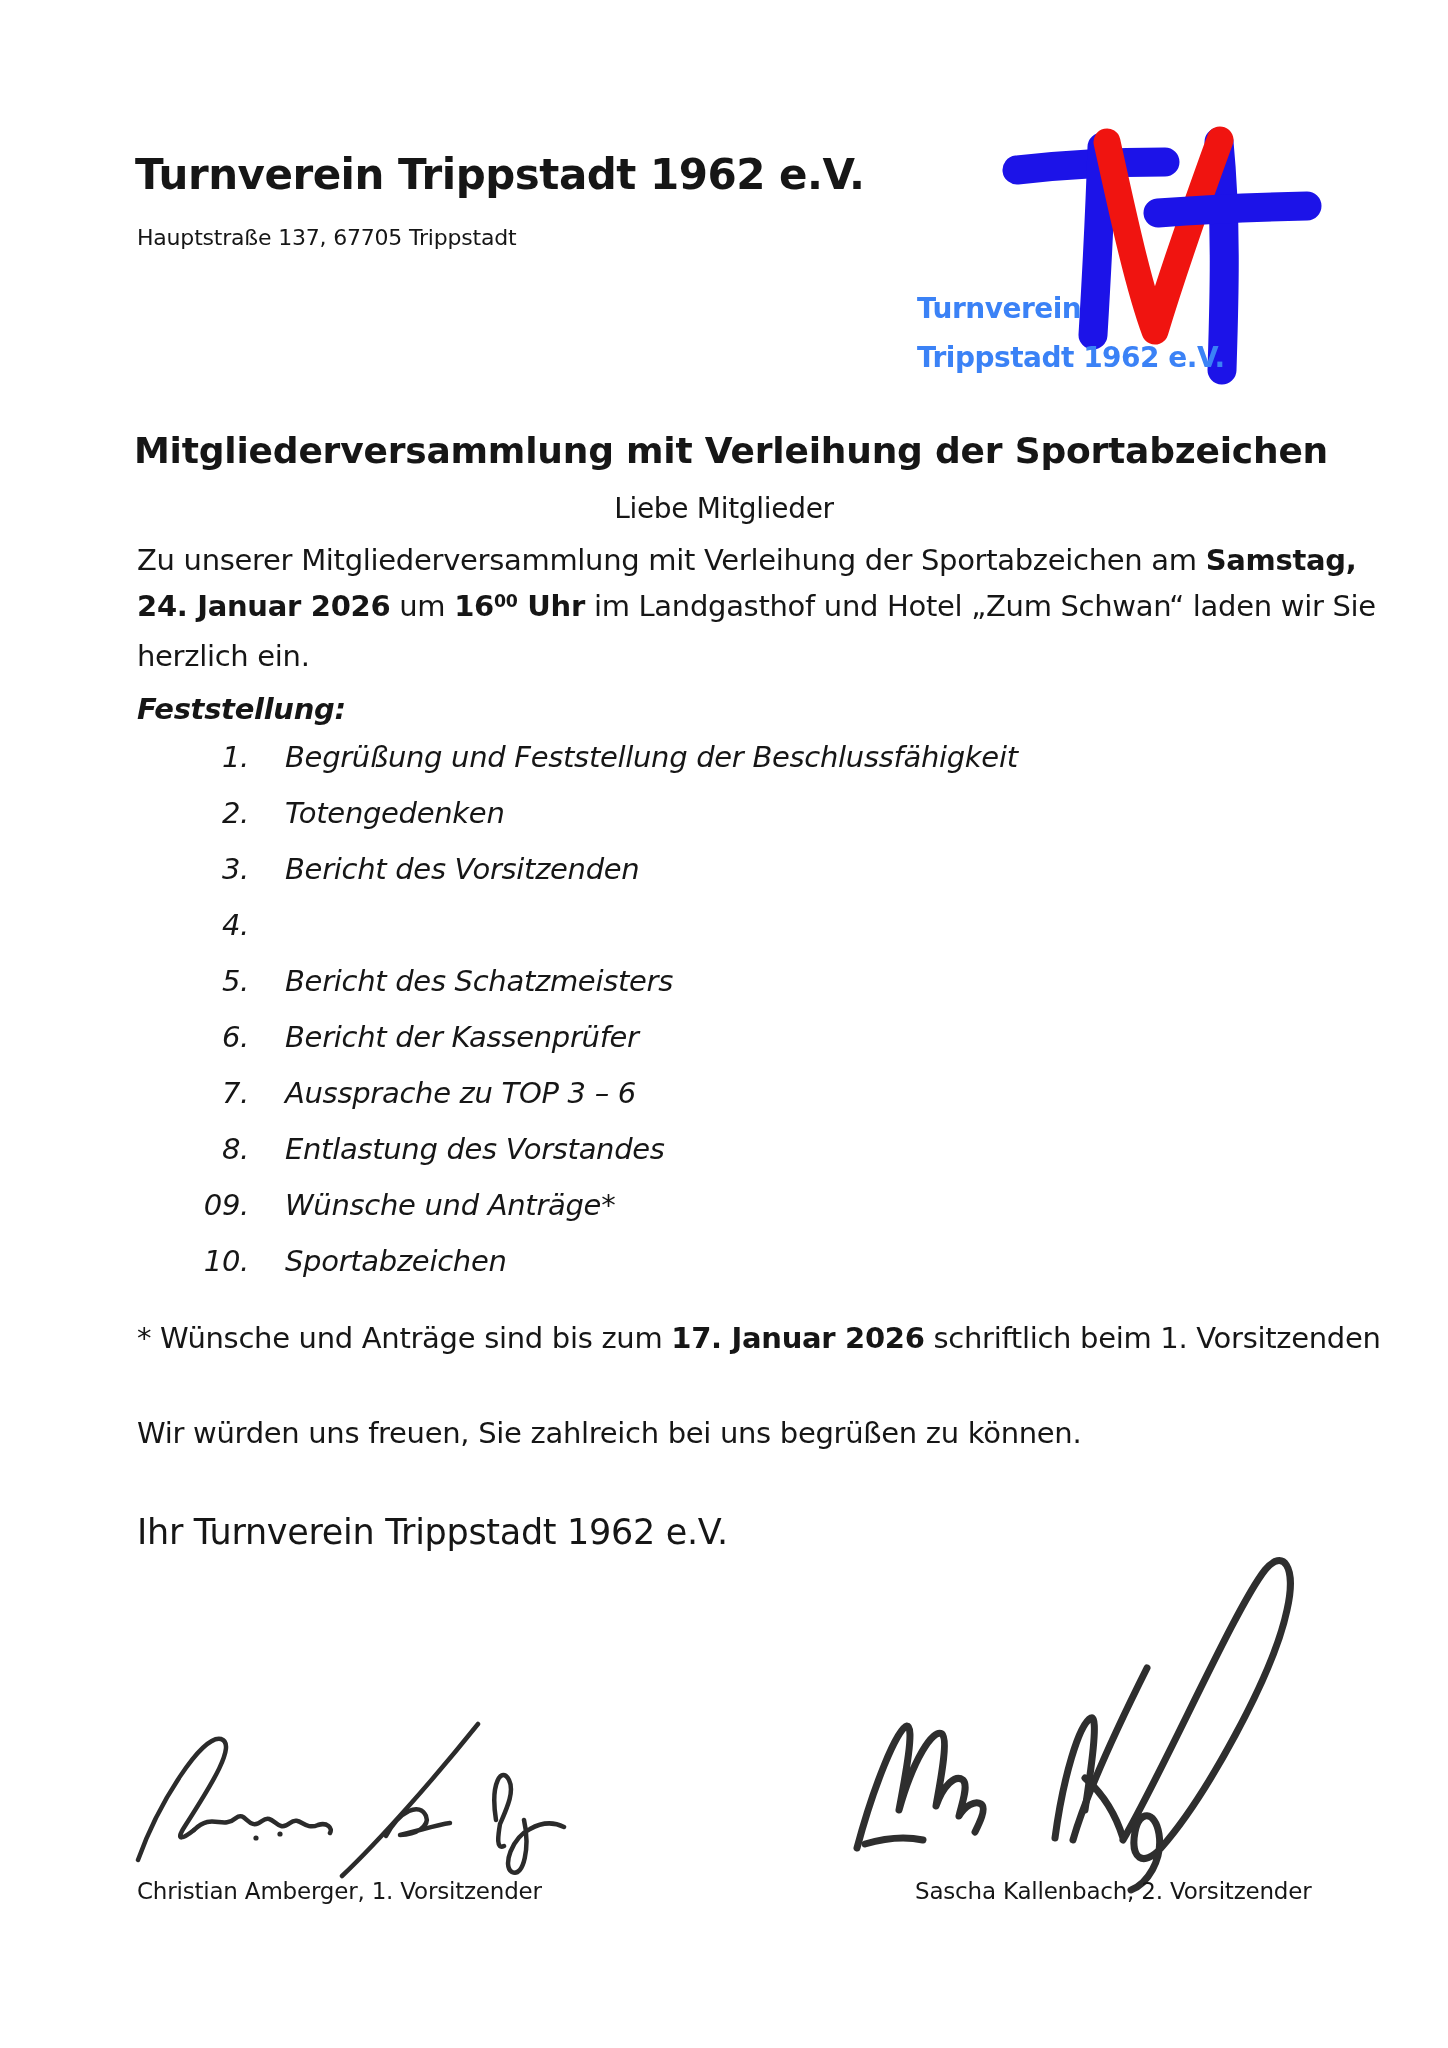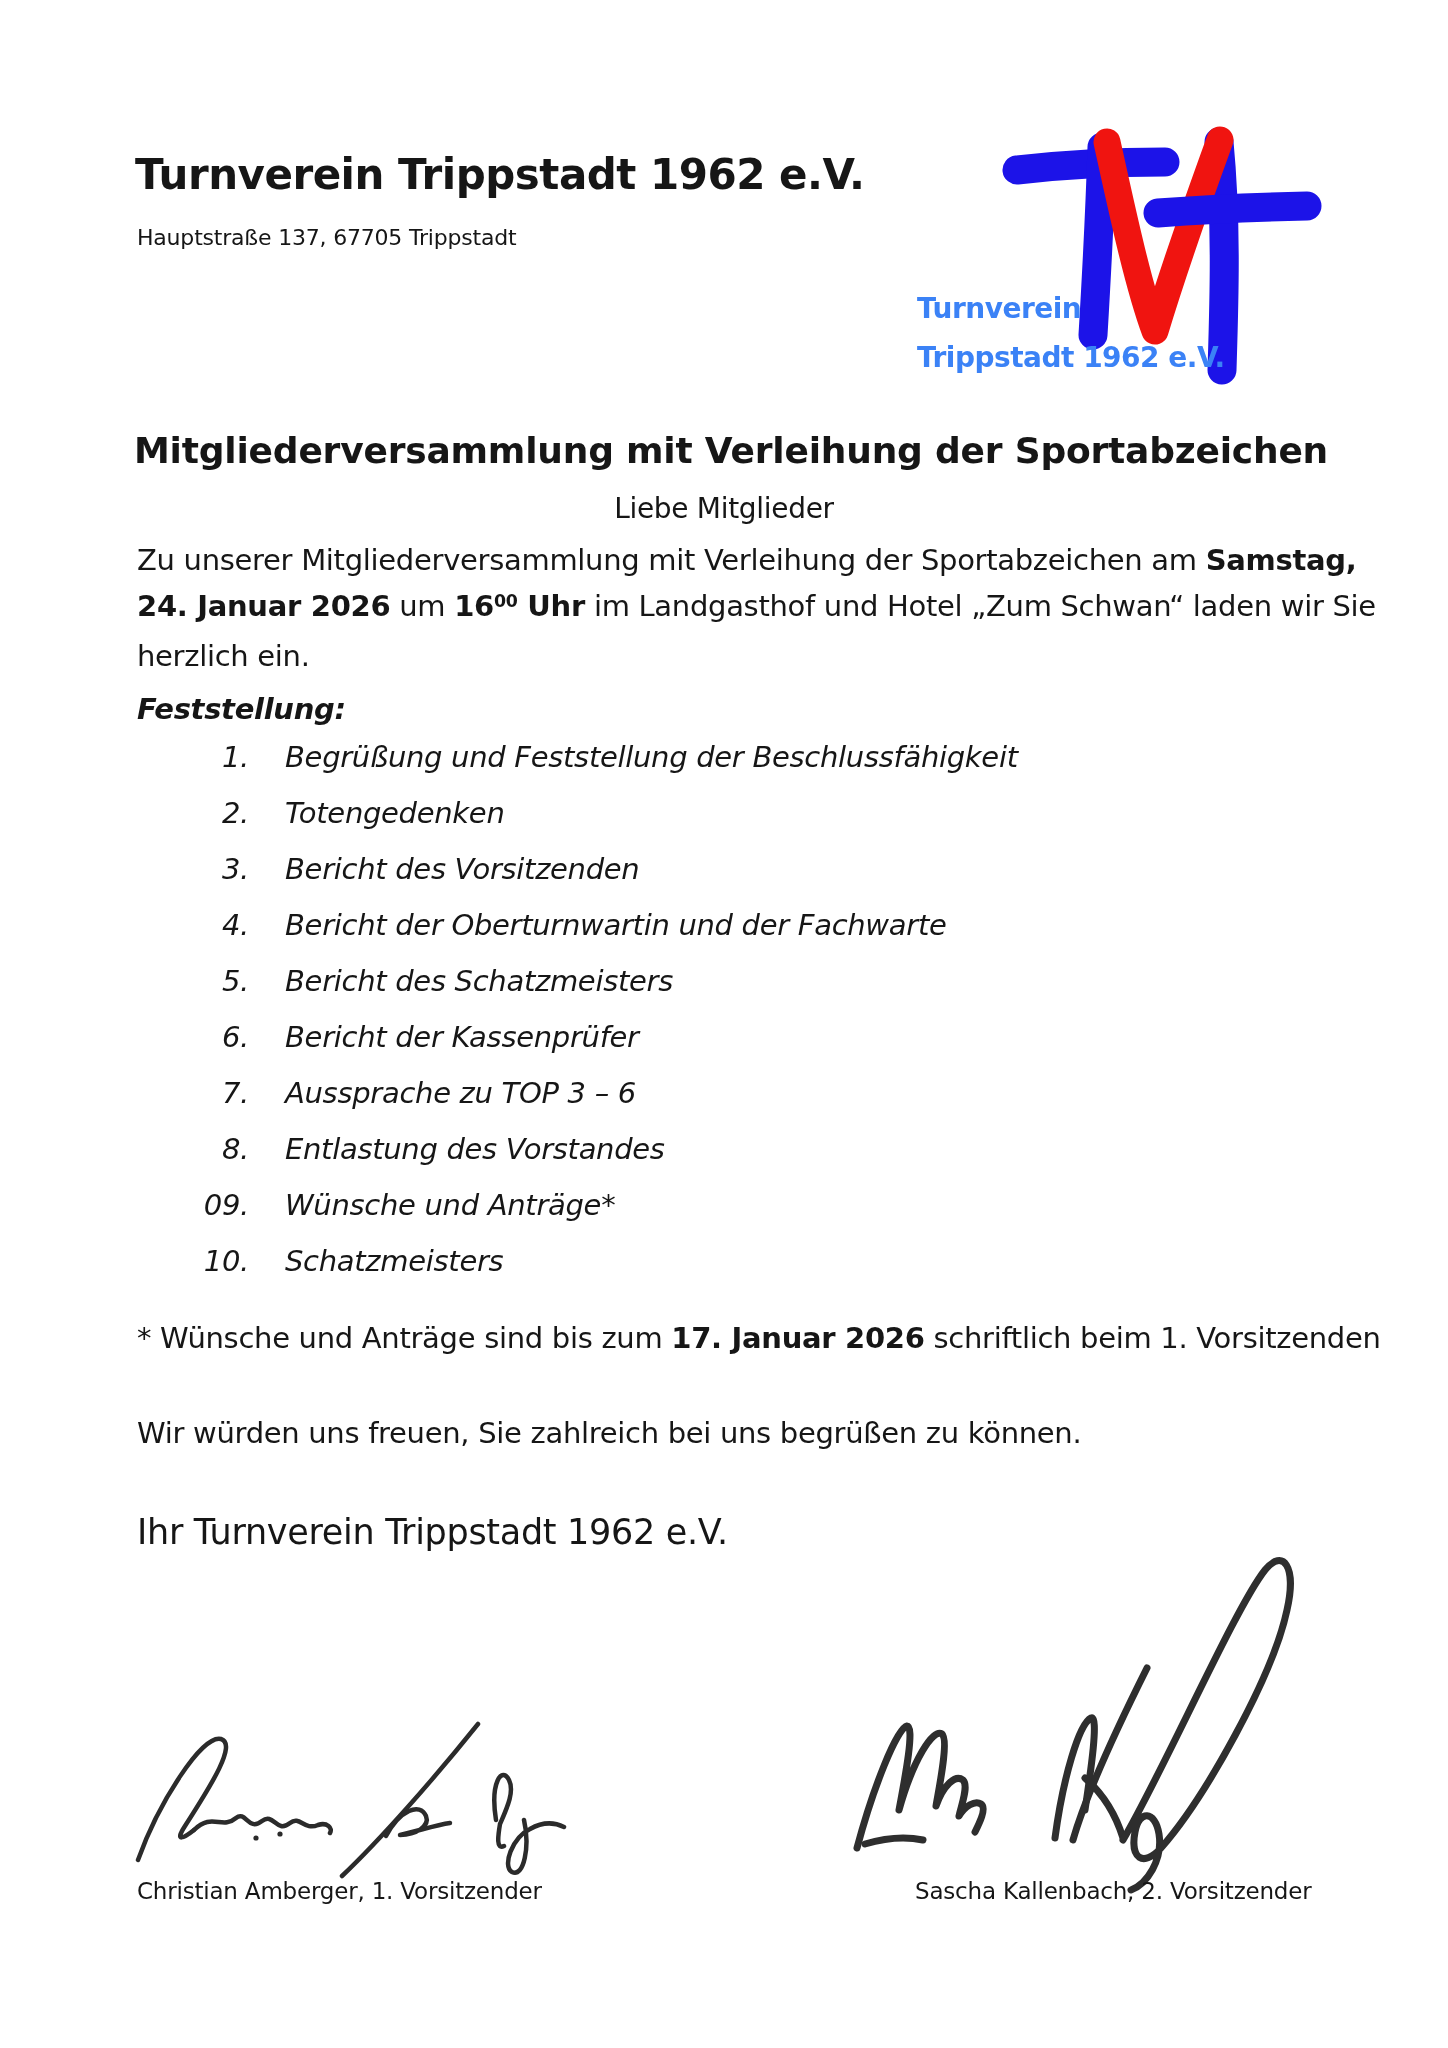--- a/index.html
+++ b/index.html
@@ -79,21 +79,20 @@
     <div class="agenda-row">
         <span class="agenda-num">2.</span>
         <span class="agenda-txt">Totengedenken</span>
       </div>
     <div class="agenda-row">
         <span class="agenda-num">3.</span>
         <span class="agenda-txt">Bericht des Vorsitzenden</span>
       </div>
     <div class="agenda-row">
         <span class="agenda-num">4.</span>
-        <span class="agenda-txt">Bericht der Oberturnwartin und der Fachwarte</span>
       </div>
     <div class="agenda-row">
         <span class="agenda-num">5.</span>
         <span class="agenda-txt">Bericht des Schatzmeisters</span>
       </div>
     <div class="agenda-row">
         <span class="agenda-num">6.</span>
         <span class="agenda-txt">Bericht der Kassenprüfer</span>
       </div>
     <div class="agenda-row">
@@ -103,21 +102,21 @@
     <div class="agenda-row">
         <span class="agenda-num">8.</span>
         <span class="agenda-txt">Entlastung des Vorstandes</span>
       </div>
     <div class="agenda-row">
         <span class="agenda-num">09.</span>
         <span class="agenda-txt">Wünsche und Anträge*</span>
       </div>
     <div class="agenda-row">
         <span class="agenda-num">10.</span>
-        <span class="agenda-txt">Schatzmeisters</span>
+        <span class="agenda-txt">Sportabzeichen</span>
       </div>
   </div>
 
   <div class="abs note">
     <div class="line"><span>* Wünsche und Anträge sind bis zum </span><span class="b">17. Januar 2026</span><span> schriftlich beim 1. Vorsitzenden</span></div>
   </div>
 
   <div class="abs closing-thanks">Wir würden uns freuen, Sie zahlreich bei uns begrüßen zu können.</div>
   <div class="abs closing-sender">Ihr Turnverein Trippstadt 1962 e.V.</div>
 

